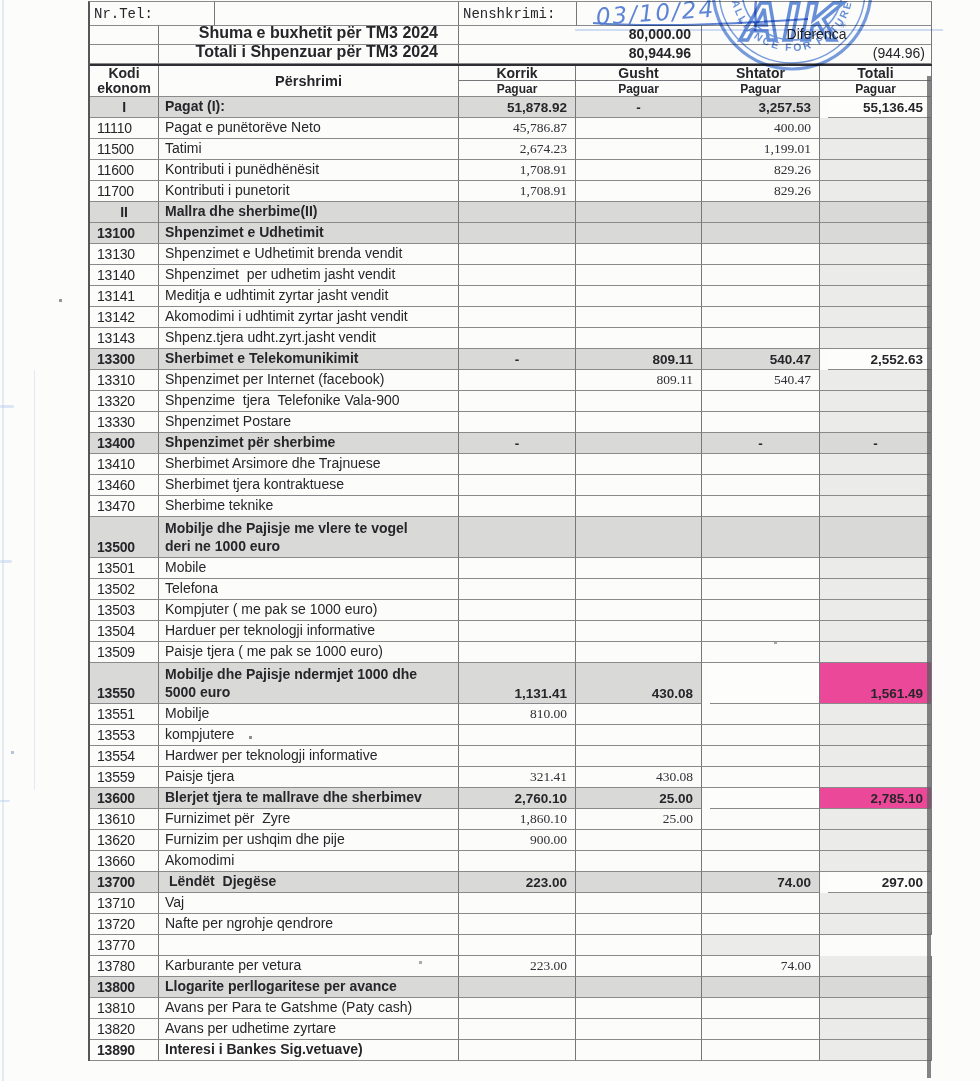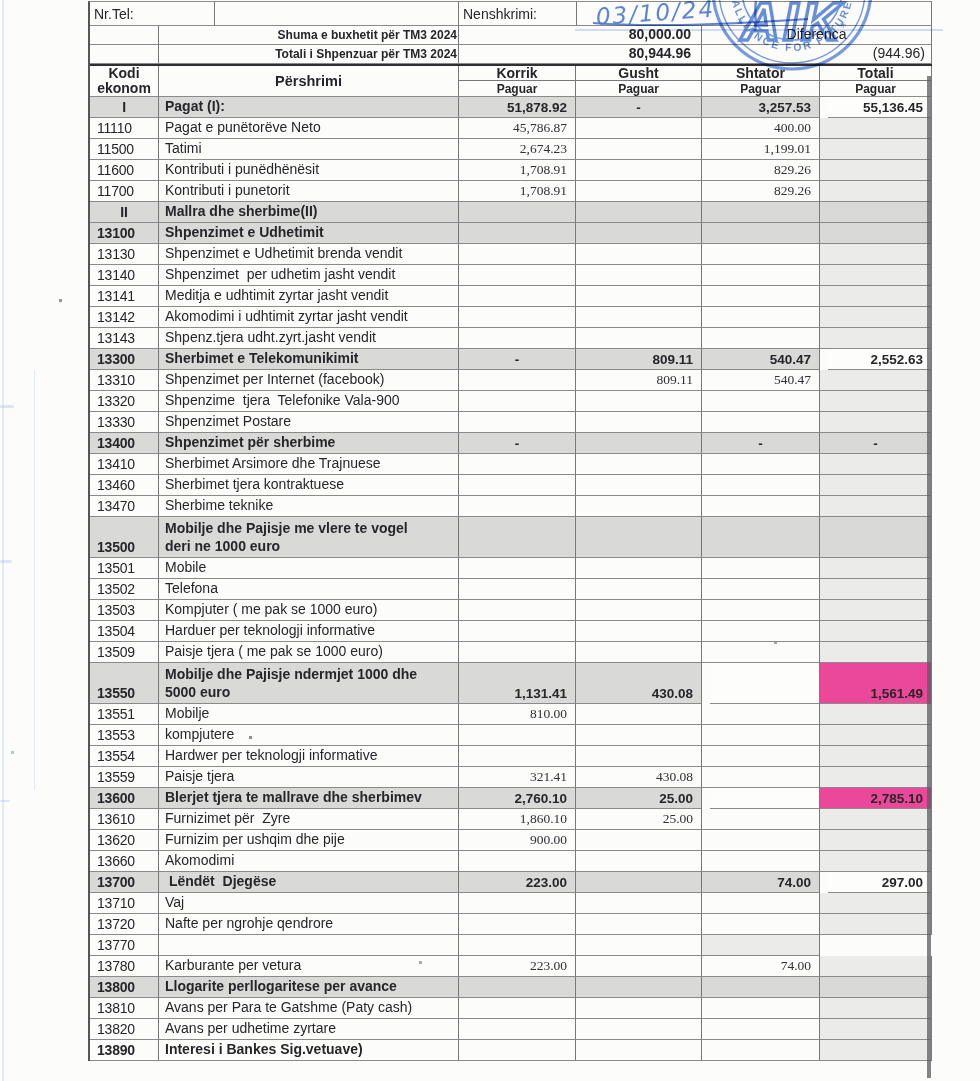--- a/index.html
+++ b/index.html
@@ -5,22 +5,22 @@
   html,body{margin:0;padding:0;background:#ffffff;}
   .page{position:relative;width:980px;height:1081px;background:#fcfcfb;overflow:hidden;
         font-family:"Liberation Sans","DejaVu Sans",sans-serif;color:#26262a;}
   .doc{position:absolute;left:88px;top:1px;width:842px;border-left:2px solid #55555a;border-top:1px solid #8a8a8a;}
   .cell{box-sizing:border-box;border-right:1px solid #78787c;border-bottom:1px solid #8a8a8c;
         display:flex;align-items:flex-end;overflow:hidden;}
   .b{font-weight:700;}
   
   .rowa{display:grid;grid-template-columns:125px 244px 118px 355px;height:24px;}
   .rowbc{display:grid;grid-template-columns:69px 300px 243px 230px;height:19px;}
-  .lbl{padding-left:4px;font-size:14px;padding-bottom:3px;}
-  .rlabel{justify-content:flex-end;padding-right:1px;font-size:12px;padding-bottom:2px;}
+  .lbl{padding-left:4px;font-size:14px;padding-bottom:3px;font-family:Liberation Mono, monospace;}
+  .rlabel{justify-content:flex-end;padding-right:20px;font-size:16px;padding-bottom:2px;}
   .rval{justify-content:flex-end;padding-right:10px;font-size:14px;padding-bottom:2px;}
   .cen{justify-content:center;font-size:14px;padding-bottom:2px;}
   .parenval{justify-content:flex-end;padding-right:6px;font-size:14px;padding-bottom:2px;}
   
   .hdr{display:grid;grid-template-columns:69px 300px 117px 126px 118px 112px;height:31px;border-top:2px solid #2f2f33;}
   .hcode{flex-direction:column;align-items:center;justify-content:center;font-size:14px;font-weight:700;line-height:15px;}
   .hdesc{align-items:center;justify-content:center;font-size:14.5px;font-weight:700;}
   .mcol{box-sizing:border-box;border-right:1px solid #78787c;border-bottom:1px solid #8a8a8c;
         display:grid;grid-template-rows:15px 15px;}
   .mname{border-bottom:1px solid #78787c;display:flex;align-items:center;justify-content:center;font-size:14px;font-weight:700;}

